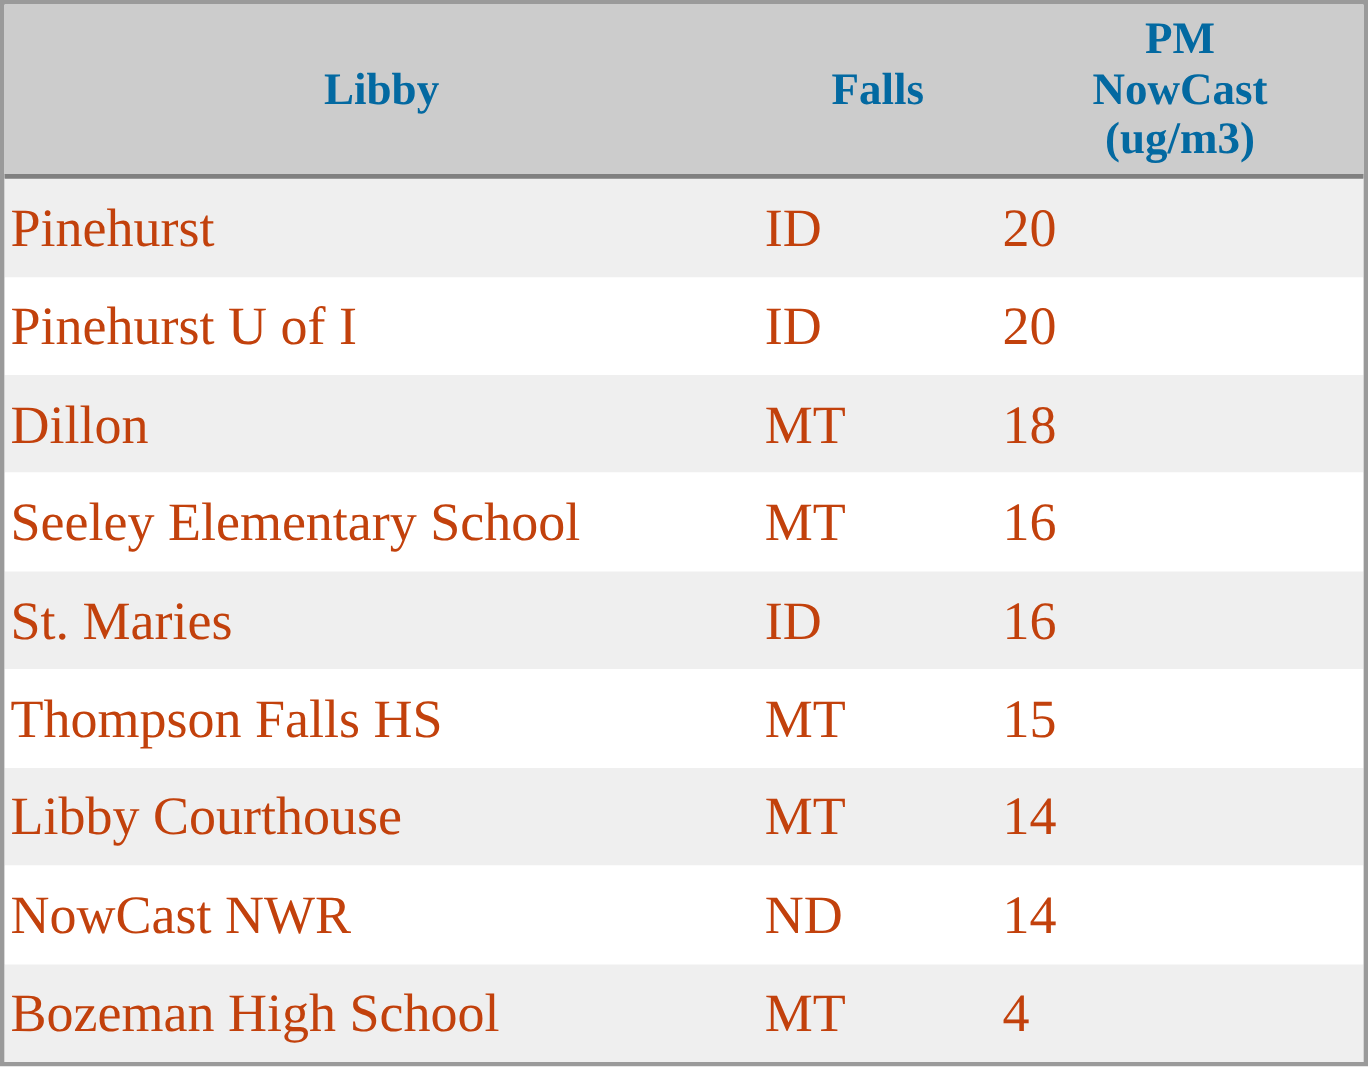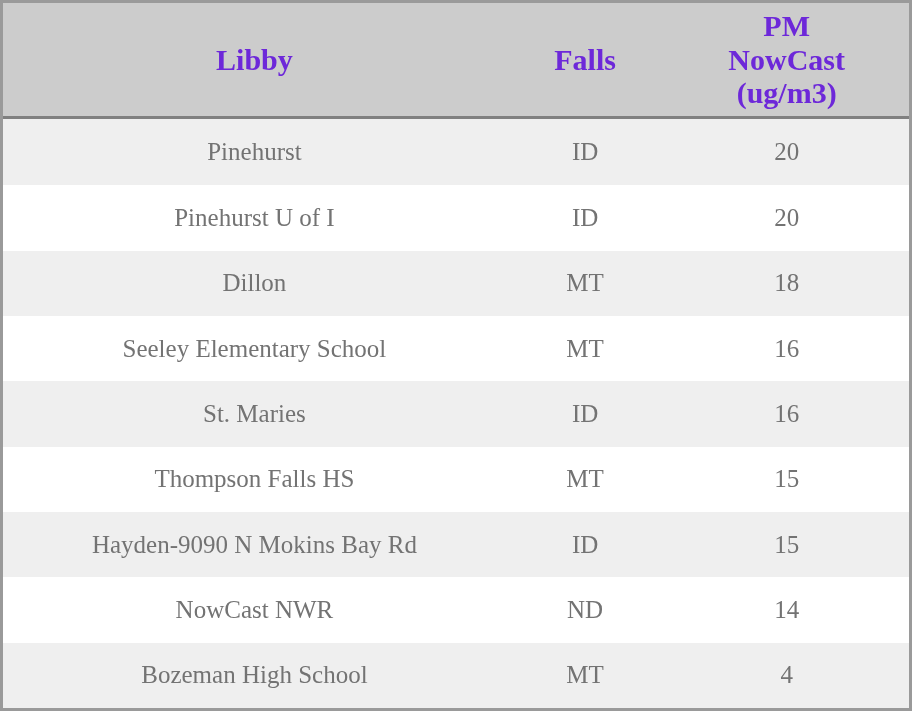--- a/index.html
+++ b/index.html
@@ -21,35 +21,34 @@
     overflow: hidden;
   }
   table.data-table {
     width: 100%;
     height: 100%;
     border-collapse: collapse;
     table-layout: fixed;
   }
   thead th {
     background: #cccccc;
-    color: #6d28d9;
+    color: #0369a1;
     font-family: "Liberation Serif", serif;
     font-weight: bold;
     font-size: 30px;
     line-height: 1.12;
     text-align: center;
     vertical-align: middle;
     padding: 6px 4px;
     border-bottom: 3px solid #808080;
   }
   tbody td {
-    color: #737373;
+    color: #c2410c;
     font-family: "Liberation Serif", serif;
-    font-size: 25px;
-    text-align: center;
+    font-size: 36px;
     vertical-align: middle;
     padding: 4px 4px;
     border: none;
     white-space: nowrap;
   }
   tbody tr:nth-child(odd) td {
     background: #efefef;
   }
   tbody tr:nth-child(even) td {
     background: #ffffff;
@@ -105,23 +104,23 @@
         <td>St. Maries</td>
         <td>ID</td>
         <td>16</td>
       </tr>
       <tr>
         <td>Thompson Falls HS</td>
         <td>MT</td>
         <td>15</td>
       </tr>
       <tr>
-        <td>Hayden-9090 N Mokins Bay Rd</td>
-        <td>ID</td>
-        <td>15</td>
+        <td>Libby Courthouse</td>
+        <td>MT</td>
+        <td>14</td>
       </tr>
       <tr>
         <td>NowCast NWR</td>
         <td>ND</td>
         <td>14</td>
       </tr>
       <tr>
         <td>Bozeman High School</td>
         <td>MT</td>
         <td>4</td>

